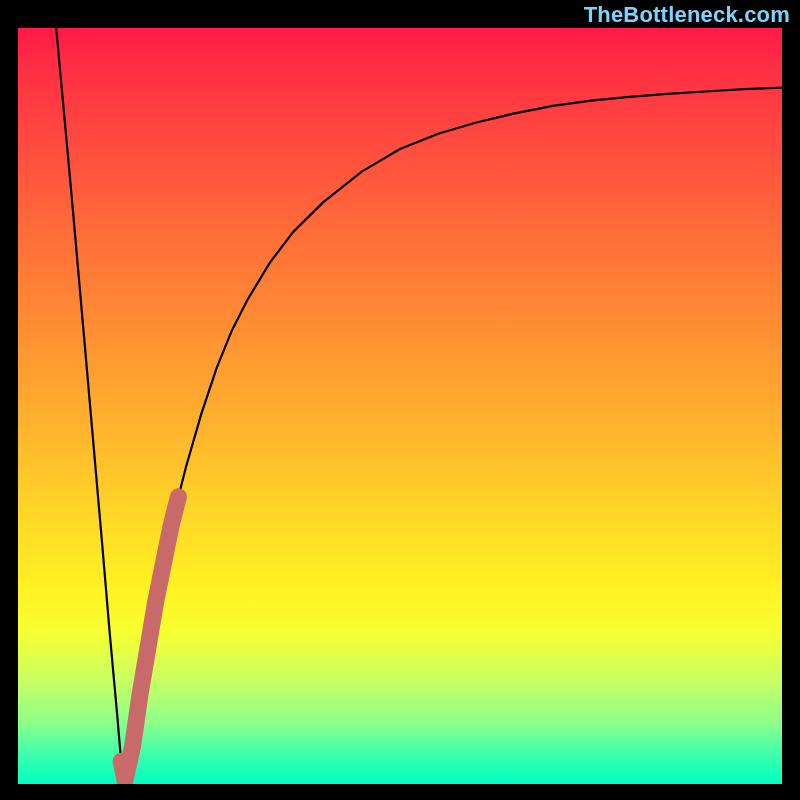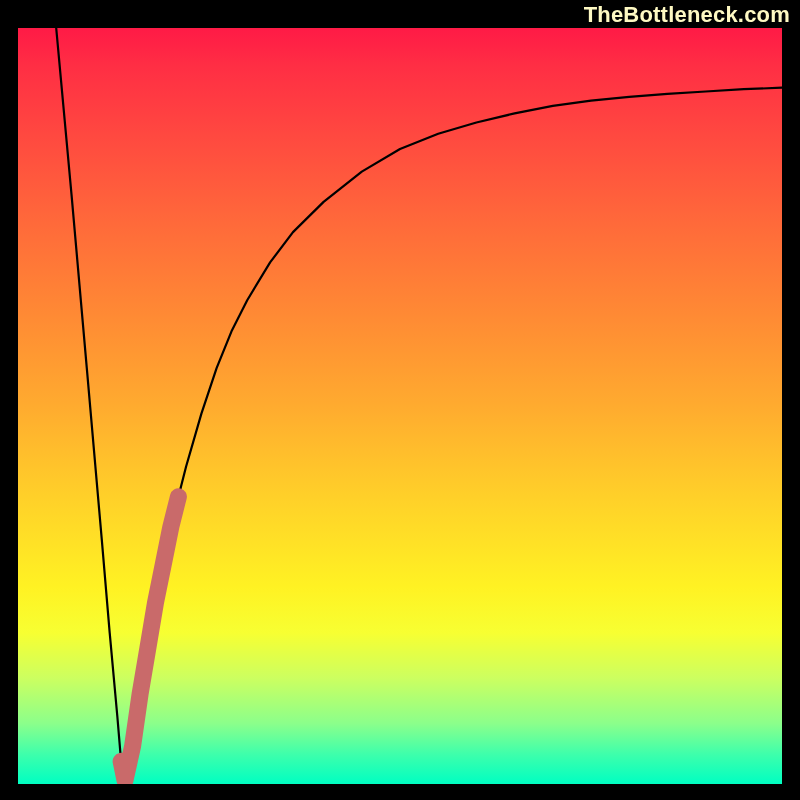--- a/index.html
+++ b/index.html
@@ -10,21 +10,21 @@
     height: 800px;
     background: #000;
   }
   .watermark {
     position: absolute;
     top: 2px;
     right: 10px;
     font-family: Arial, Helvetica, sans-serif;
     font-size: 22px;
     font-weight: 600;
-    color: #fef9c3;
+    color: #7dd3fc;
     letter-spacing: 0.2px;
     z-index: 10;
   }
   .plot {
     position: absolute;
     left: 18px;
     top: 28px;
     width: 764px;
     height: 756px;
     overflow: hidden;

